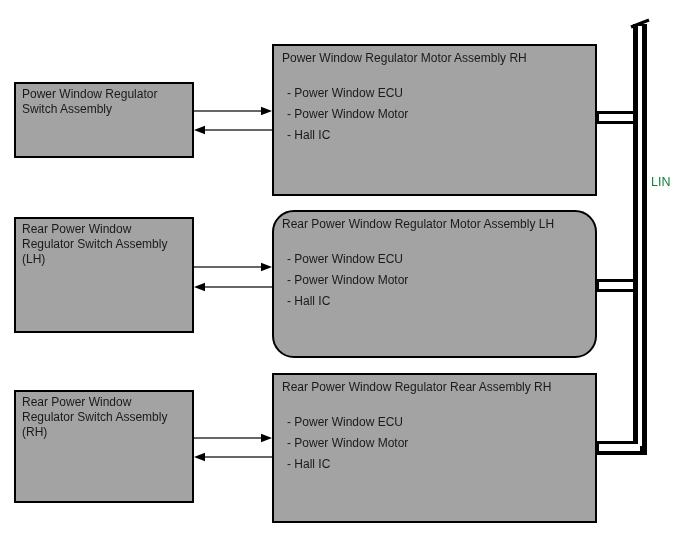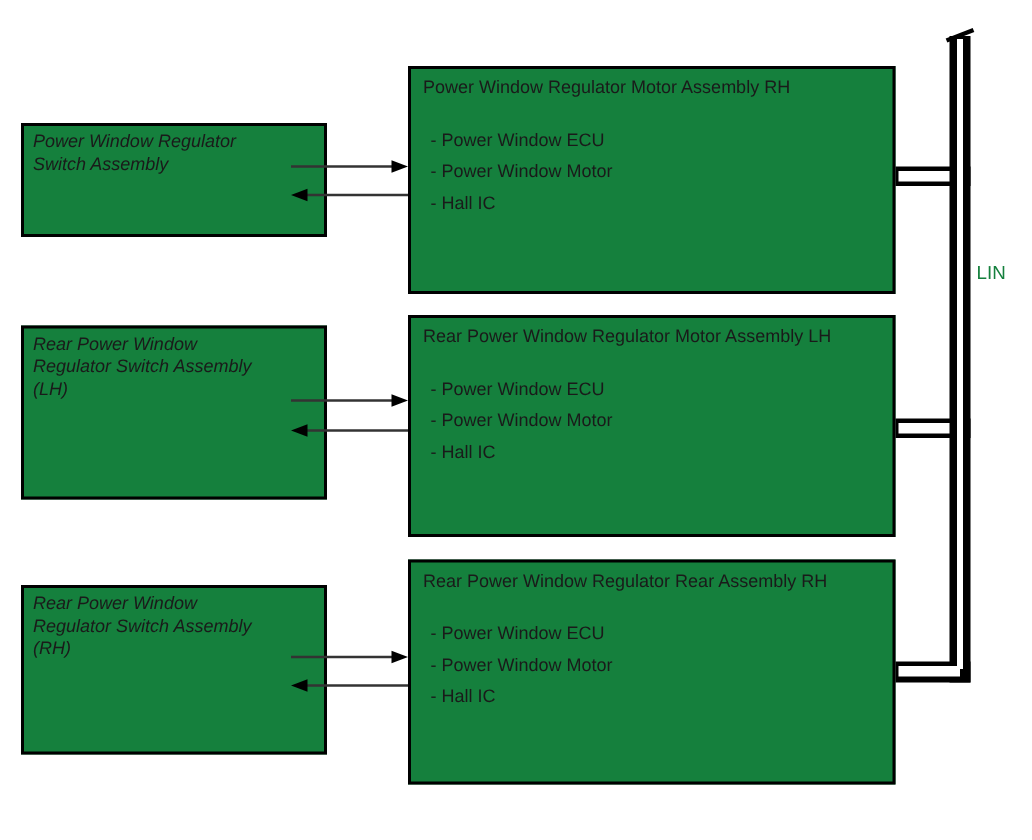--- a/index.html
+++ b/index.html
@@ -12,42 +12,41 @@
     width: 688px;
     height: 560px;
     background: #ffffff;
     font-family: "Liberation Sans", sans-serif;
     color: #1a1a1a;
     overflow: hidden;
   }
   .box {
     position: absolute;
     border: 2px solid #000000;
-    background: #15803d;
+    background: #a3a3a3;
     box-sizing: border-box;
     font-size: 12px;
     line-height: 15px;
   }
   .switch-box {
     left: 14px;
-    width: 204px;
+    width: 180px;
     padding: 3px 6px;
     white-space: pre-line;
-    font-style: italic;
   }
   #switch-front { top: 82px;  height: 76px; }
   #switch-rear-lh { top: 217px; height: 116px; }
   #switch-rear-rh { top: 390px; height: 113px; }
   .motor-box {
     left: 272px;
     width: 325px;
     padding: 5px 8px;
   }
   #motor-front-rh { top: 44px;  height: 152px; }
-  #motor-rear-lh  { top: 210px; height: 148px; }
+  #motor-rear-lh  { top: 210px; height: 148px; border-radius: 22px; }
   #motor-rear-rh  { top: 373px; height: 150px; }
   .motor-title {
     font-size: 12px;
     line-height: 15px;
   }
   .motor-item {
     font-size: 12px;
     line-height: 15px;
     margin-left: 5px;
     margin-top: 6px;

